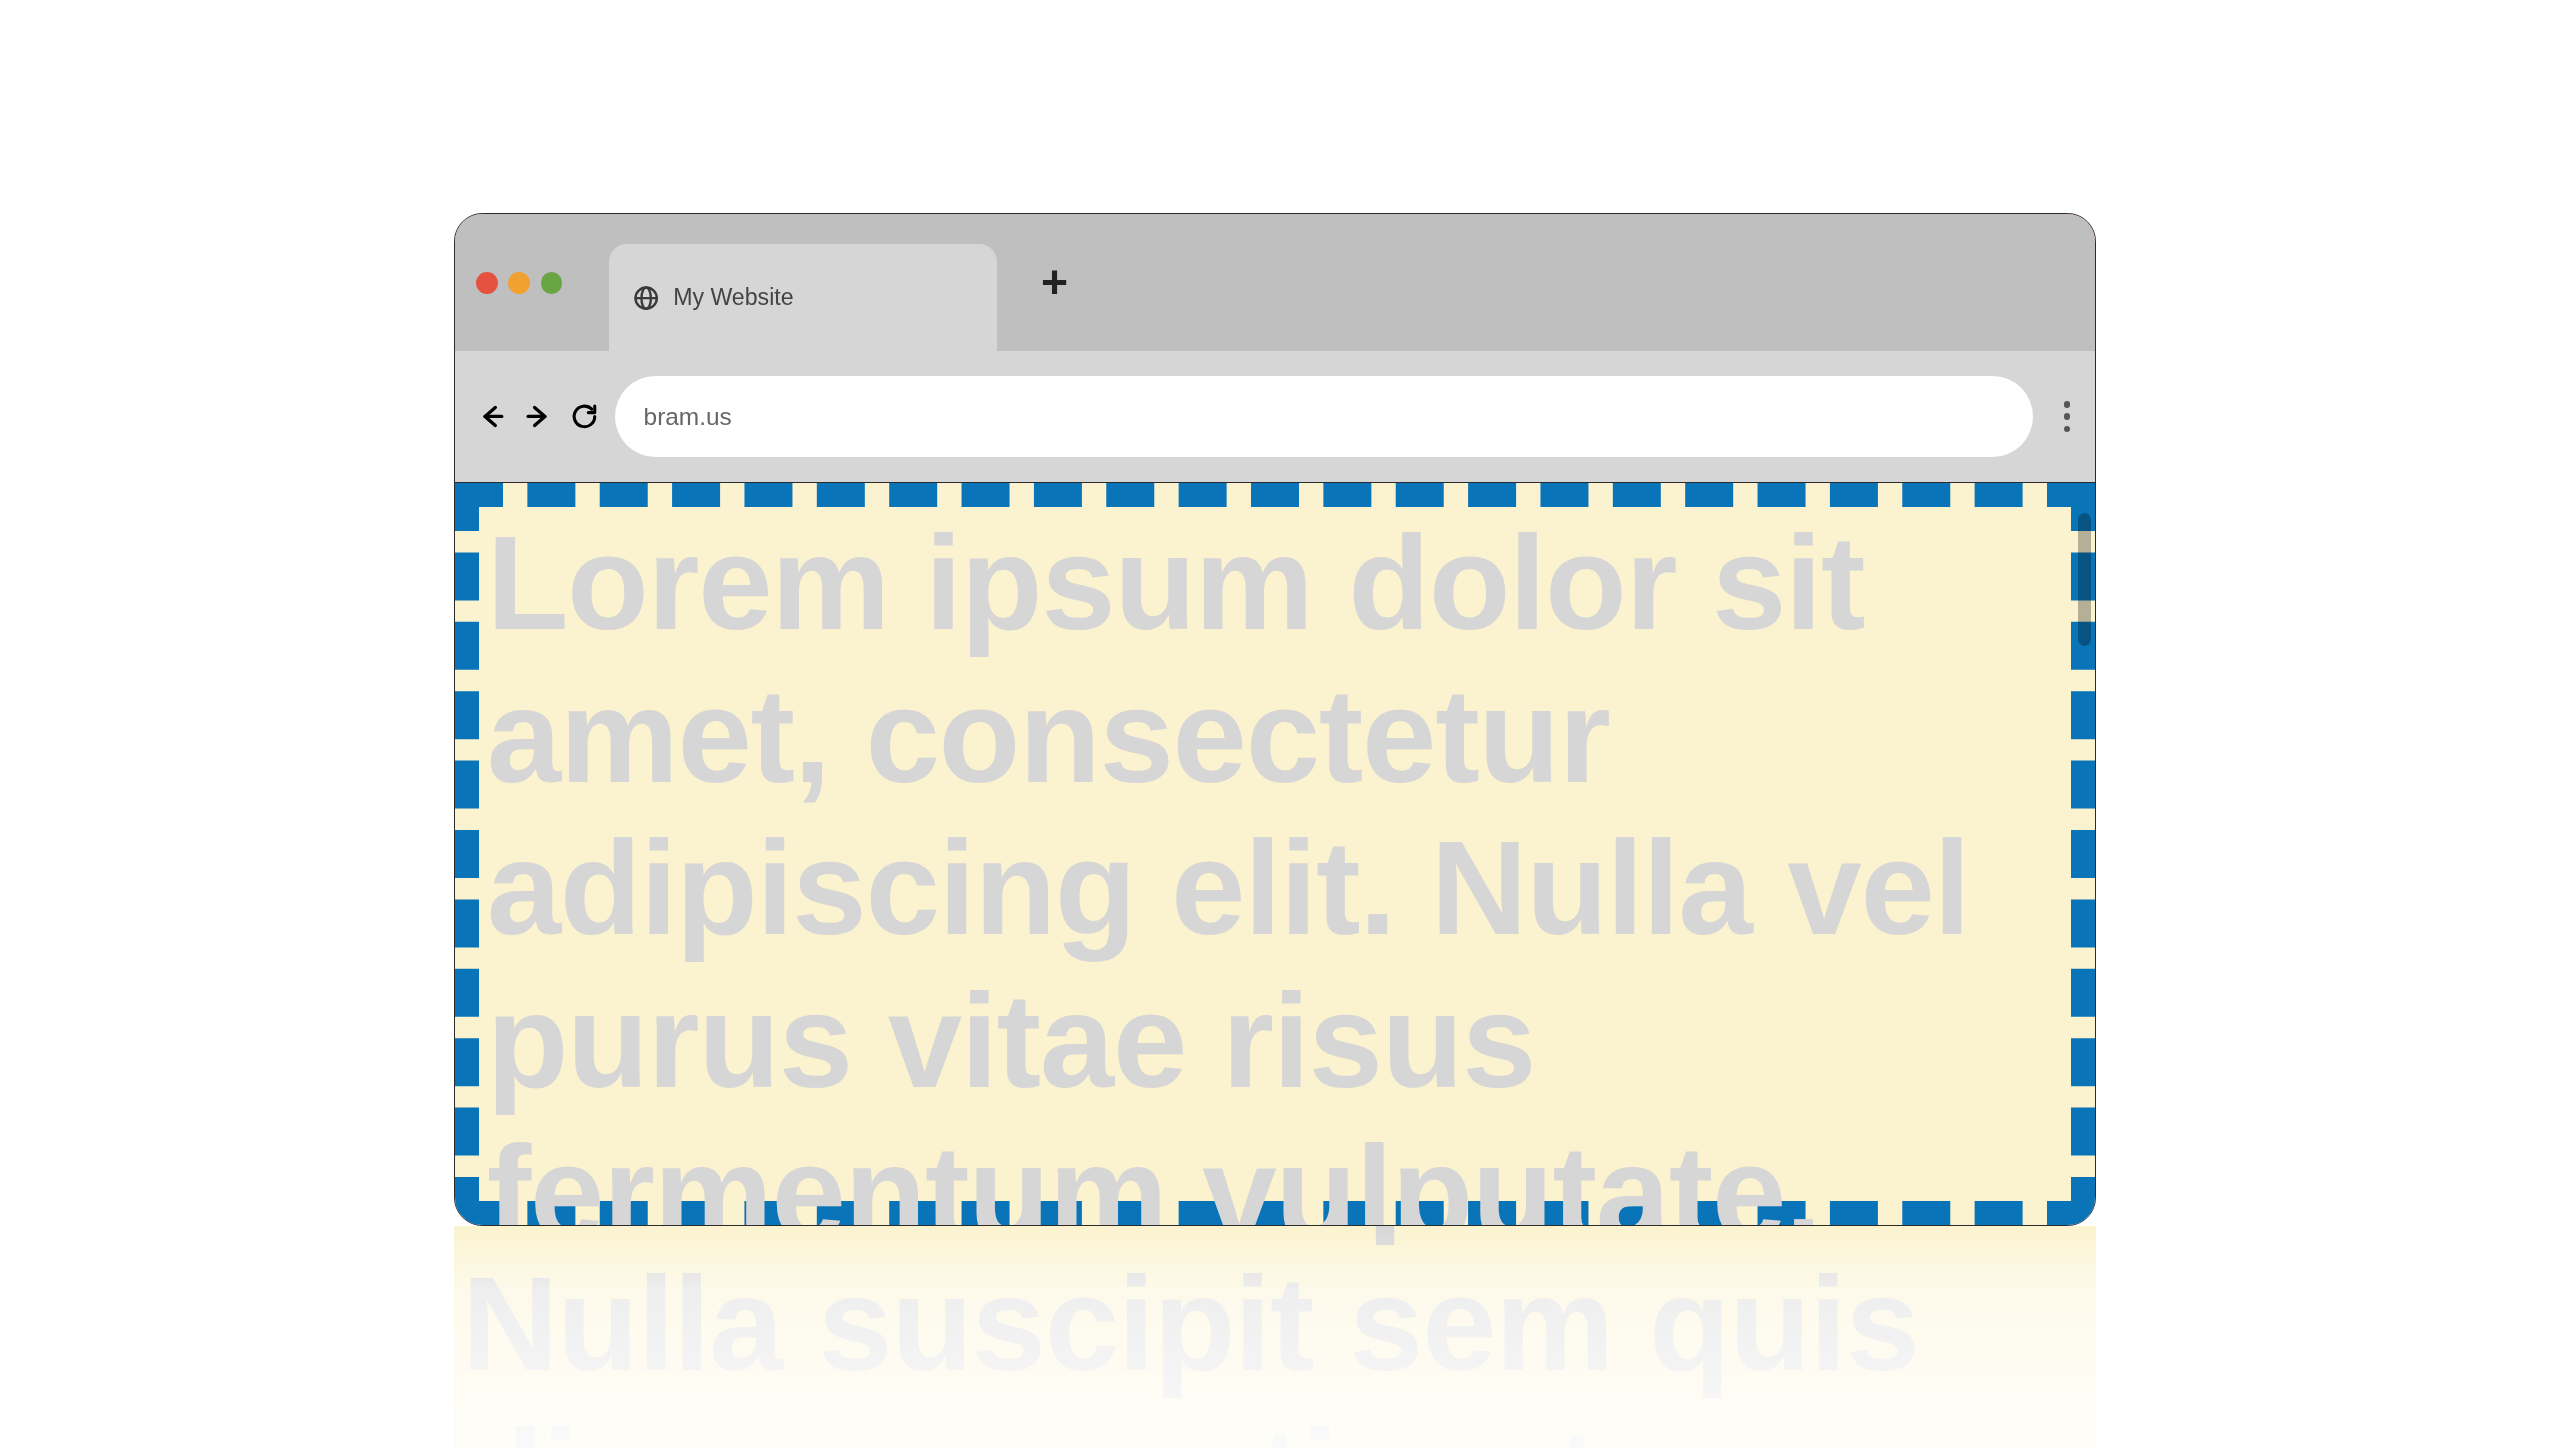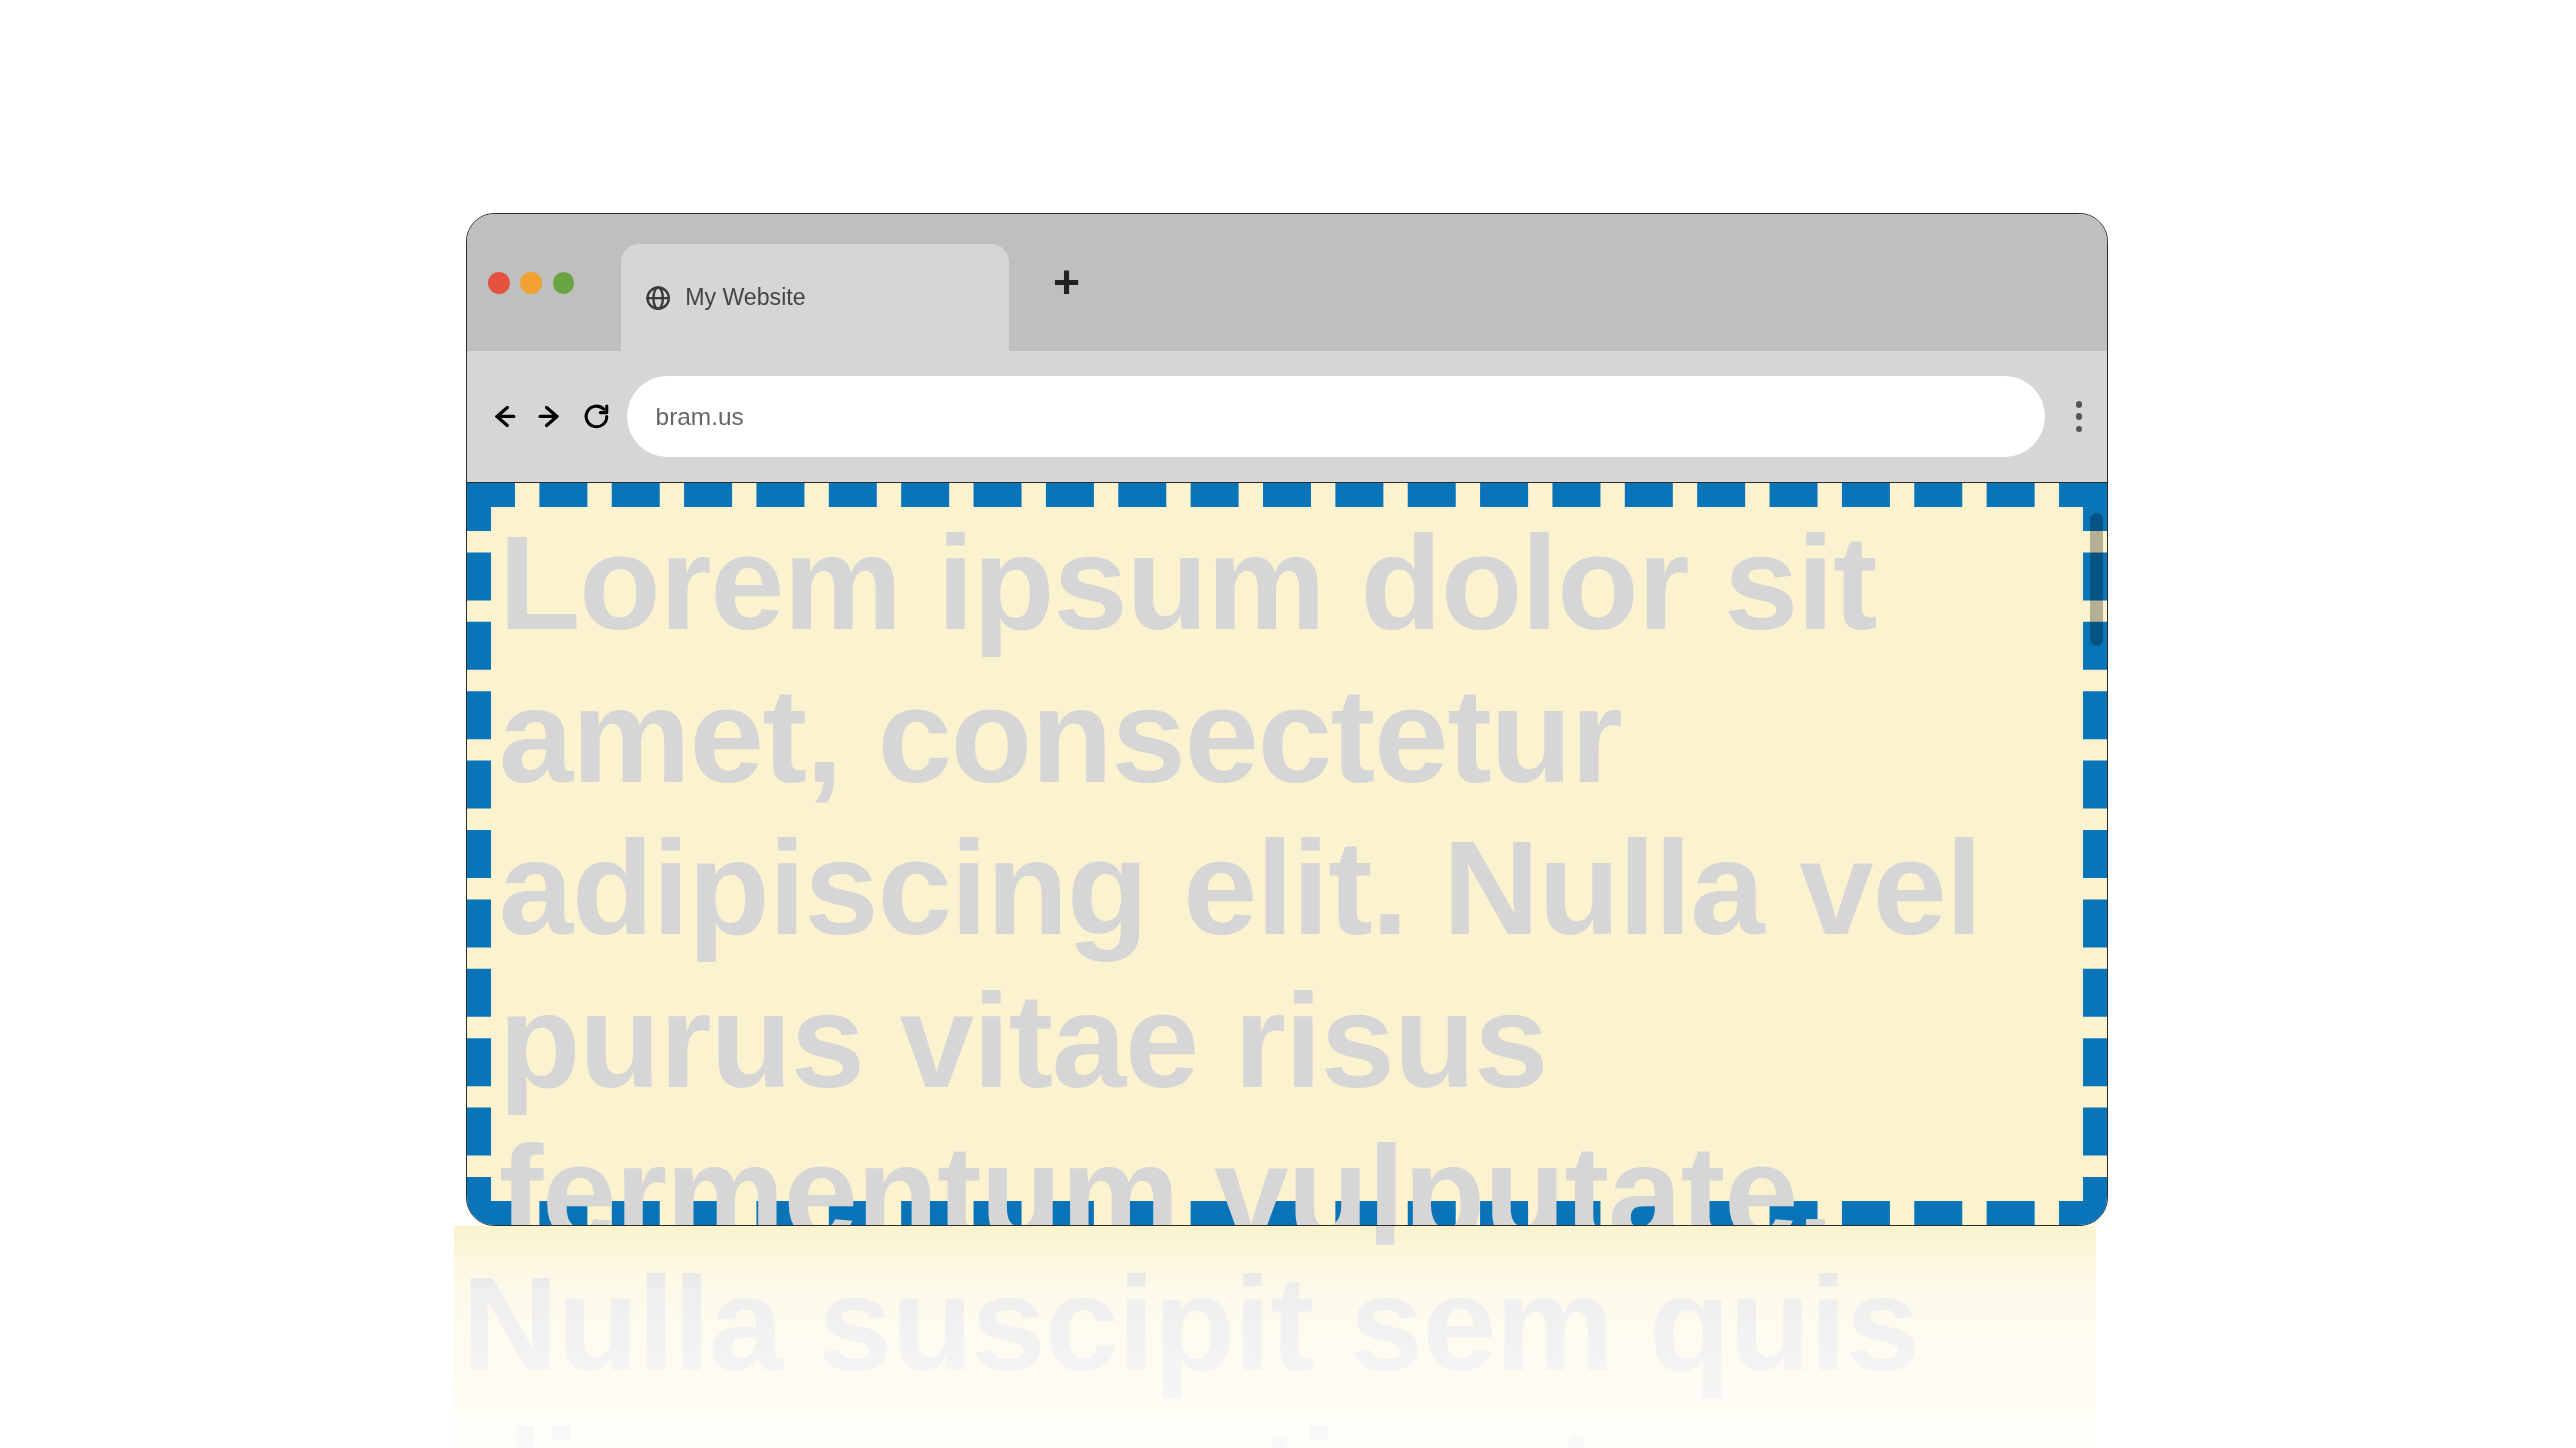--- a/index.html
+++ b/index.html
@@ -33,21 +33,20 @@
     position: absolute;
     left: 17.6%;
     top: 14.7%;
     width: 63.8%;
     height: 70%;
     border: 0.6px solid #2b2b2b;
     border-radius: calc(var(--base) * 0.011);
     background: #fca5a5;
     overflow: hidden;
     box-sizing: border-box;
-    margin-left: 12px;
   }
 
   
   .tabstrip {
     height: 13.6%;
     background: #bfbfbf;
     display: flex;
     align-items: center;
     padding-left: 1.3%;
     gap: calc(var(--base) * 0.006);

